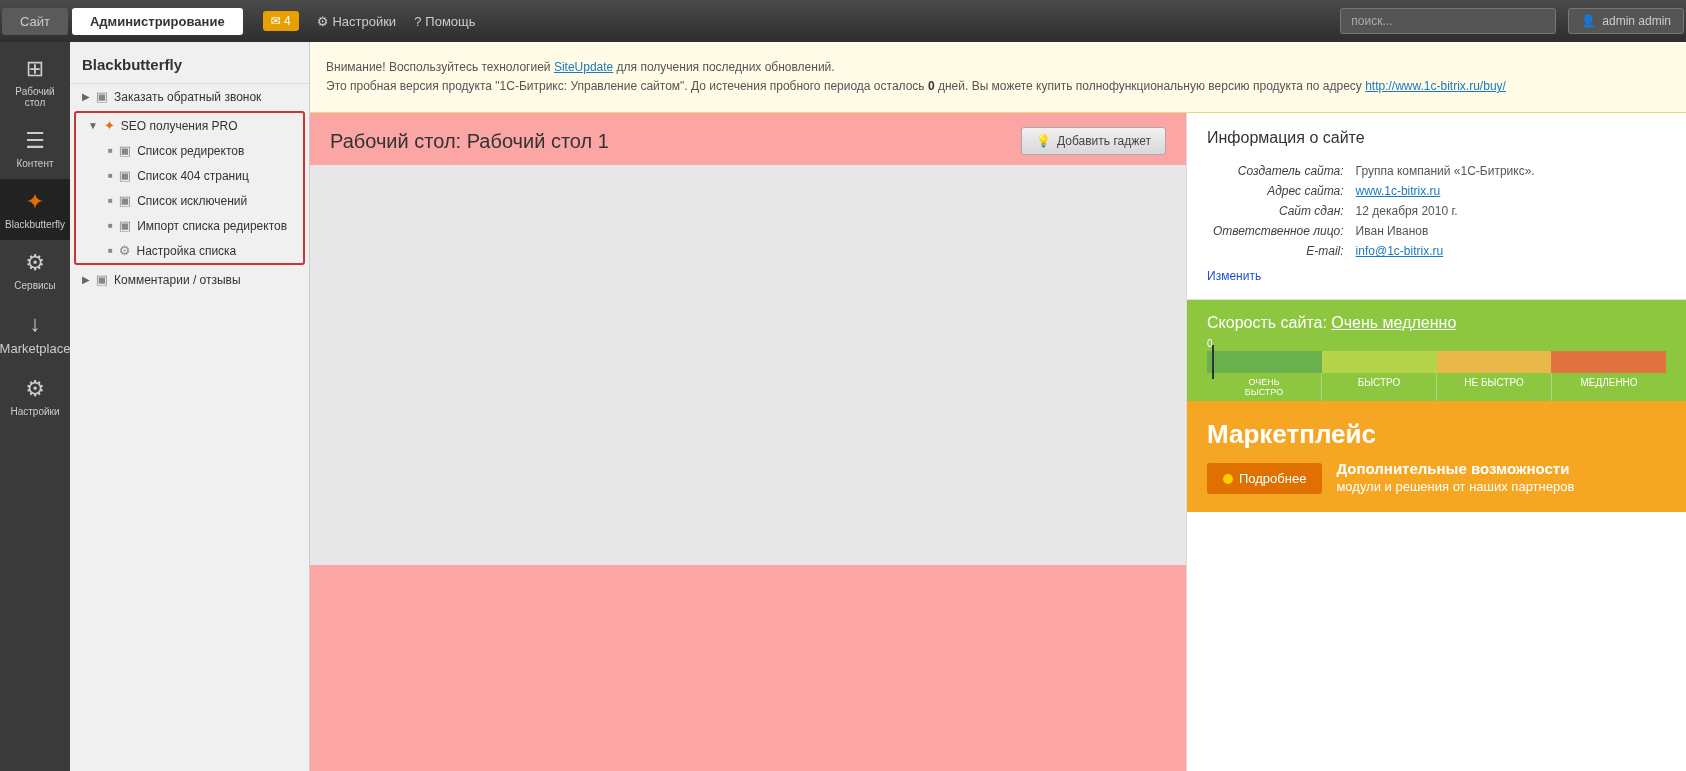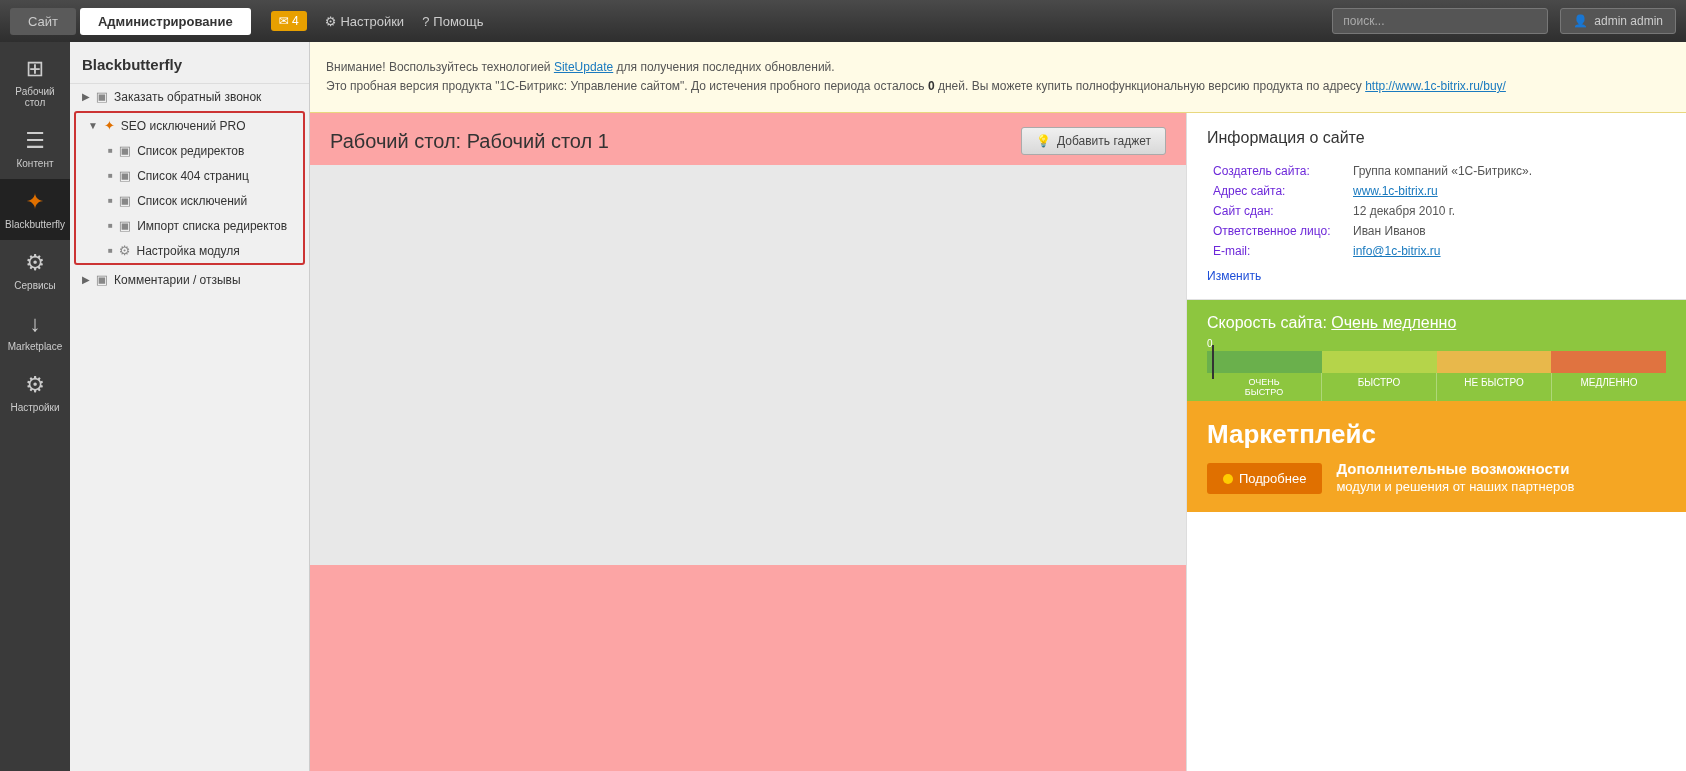--- a/index.html
+++ b/index.html
@@ -2,21 +2,21 @@
 <html><head>
   <meta charset="utf-8">
   <style>
     * { margin: 0; padding: 0; box-sizing: border-box; }
     body { font-family: Arial, sans-serif; font-size: 13px; background: #e8e8e8; width: 1686px; min-height: 771px; overflow: hidden; }
 
     
     .top-nav {
       display: flex; align-items: center; height: 42px;
       background: linear-gradient(to bottom, #4a4a4a, #2e2e2e);
-      padding: 0 10px; gap: 4px;
+      padding: 0 2px; gap: 4px;
     }
     .top-nav-site-btn {
       background: #5a5a5a; color: #ccc; border: none; padding: 6px 18px;
       border-radius: 3px; cursor: pointer; font-size: 13px;
     }
     .top-nav-admin-btn {
       background: #fff; color: #333; border: none; padding: 6px 18px;
       border-radius: 3px; cursor: pointer; font-size: 13px; font-weight: bold;
     }
     .top-nav-badge {
@@ -109,21 +109,21 @@
     .right-panel {
       width: 500px; background: #fff; border-left: 1px solid #ddd;
       padding: 0; overflow-y: auto;
     }
 
     
     .site-info { background: #fff; padding: 16px 20px; border-bottom: 1px solid #e0e0e0; }
     .site-info h3 { font-size: 16px; color: #333; font-weight: normal; margin-bottom: 14px; }
     .info-table { width: 100%; border-collapse: collapse; }
     .info-table td { padding: 3px 6px; font-size: 12px; color: #555; vertical-align: top; }
-    .info-table td:first-child { text-align: left; color: #6d28d9; white-space: nowrap; width: 140px; }
+    .info-table td:first-child { text-align: right; color: #404040; white-space: nowrap; width: 140px; font-style: italic; }
     .info-table td a { color: #1a7abf; }
     .info-link { color: #1d4ed8; font-size: 12px; text-decoration: none; margin-top: 8px; display: inline-block; }
 
     
     .speed-section {
       background: #8dc63f; padding: 14px 20px 0;
     }
     .speed-title { font-size: 16px; color: #fff; margin-bottom: 6px; }
     .speed-title a { color: #fff; text-decoration: underline; }
     .speed-bar-container { position: relative; background: #ccc; height: 22px; margin-bottom: 0; }
@@ -200,42 +200,42 @@
     <div class="icon-item active">
       <span class="icon-svg" style="color:#e07000;">✦</span>
       <span style="font-size:10px;">Blackbutterfly</span>
     </div>
     <div class="icon-item">
       <span class="icon-svg">⚙</span>
       <span style="font-size:10px;">Сервисы</span>
     </div>
     <div class="icon-item">
       <span class="icon-svg">↓</span>
-      <span style="font-size:10px;">Marketplace</span>
+      <span style="font-size:13px;">Marketplace</span>
     </div>
     <div class="icon-item">
       <span class="icon-svg">⚙</span>
       <span style="font-size:10px;">Настройки</span>
     </div>
   </div>
 
   <div class="tree-sidebar">
     <div class="tree-title">Blackbutterfly</div>
 
     <div class="tree-item">
       <span class="arrow">▶</span>
       <span class="icon-gray">▣</span>
       <span>Заказать обратный звонок</span>
     </div>
 
     <div class="tree-section-selected">
       <div class="tree-item">
         <span class="arrow">▼</span>
         <span class="icon">✦</span>
-        <span>SEO исключений PRO</span>
+        <span>SEO получения PRO</span>
       </div>
       <div class="tree-item child">
         <span style="color:#888; font-size:8px;">■</span>
         <span class="icon-gray">▣</span>
         <span>Список редиректов</span>
       </div>
       <div class="tree-item child">
         <span style="color:#888; font-size:8px;">■</span>
         <span class="icon-gray">▣</span>
         <span>Список 404 страниц</span>
@@ -246,21 +246,21 @@
         <span>Список исключений</span>
       </div>
       <div class="tree-item child">
         <span style="color:#888; font-size:8px;">■</span>
         <span class="icon-gray">▣</span>
         <span>Импорт списка редиректов</span>
       </div>
       <div class="tree-item child">
         <span style="color:#888; font-size:8px;">■</span>
         <span class="icon-gray">⚙</span>
-        <span>Настройка модуля</span>
+        <span>Настройка списка</span>
       </div>
     </div>
 
     <div class="tree-item">
       <span class="arrow">▶</span>
       <span class="icon-gray">▣</span>
       <span>Комментарии / отзывы</span>
     </div>
   </div>
 

